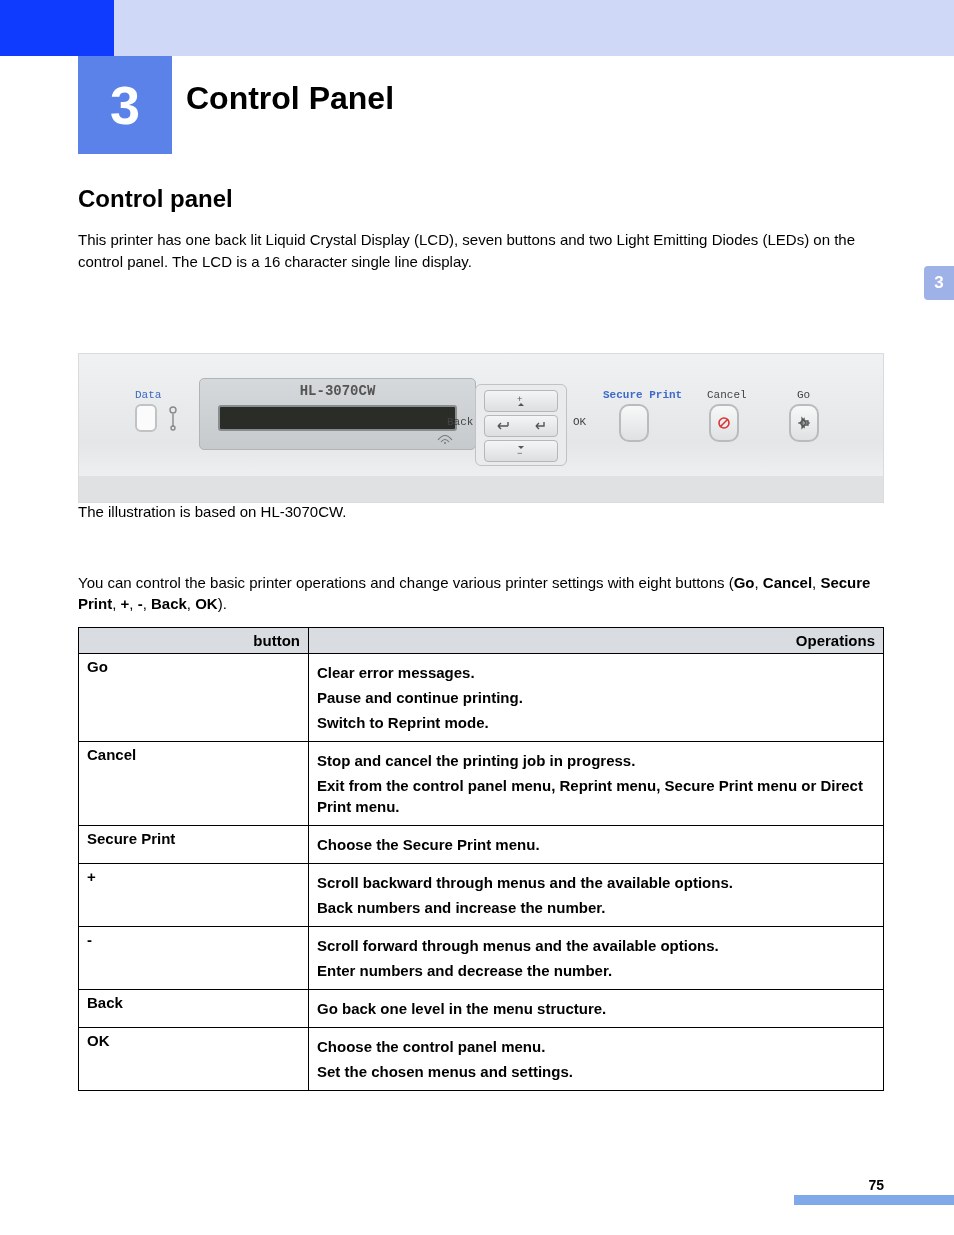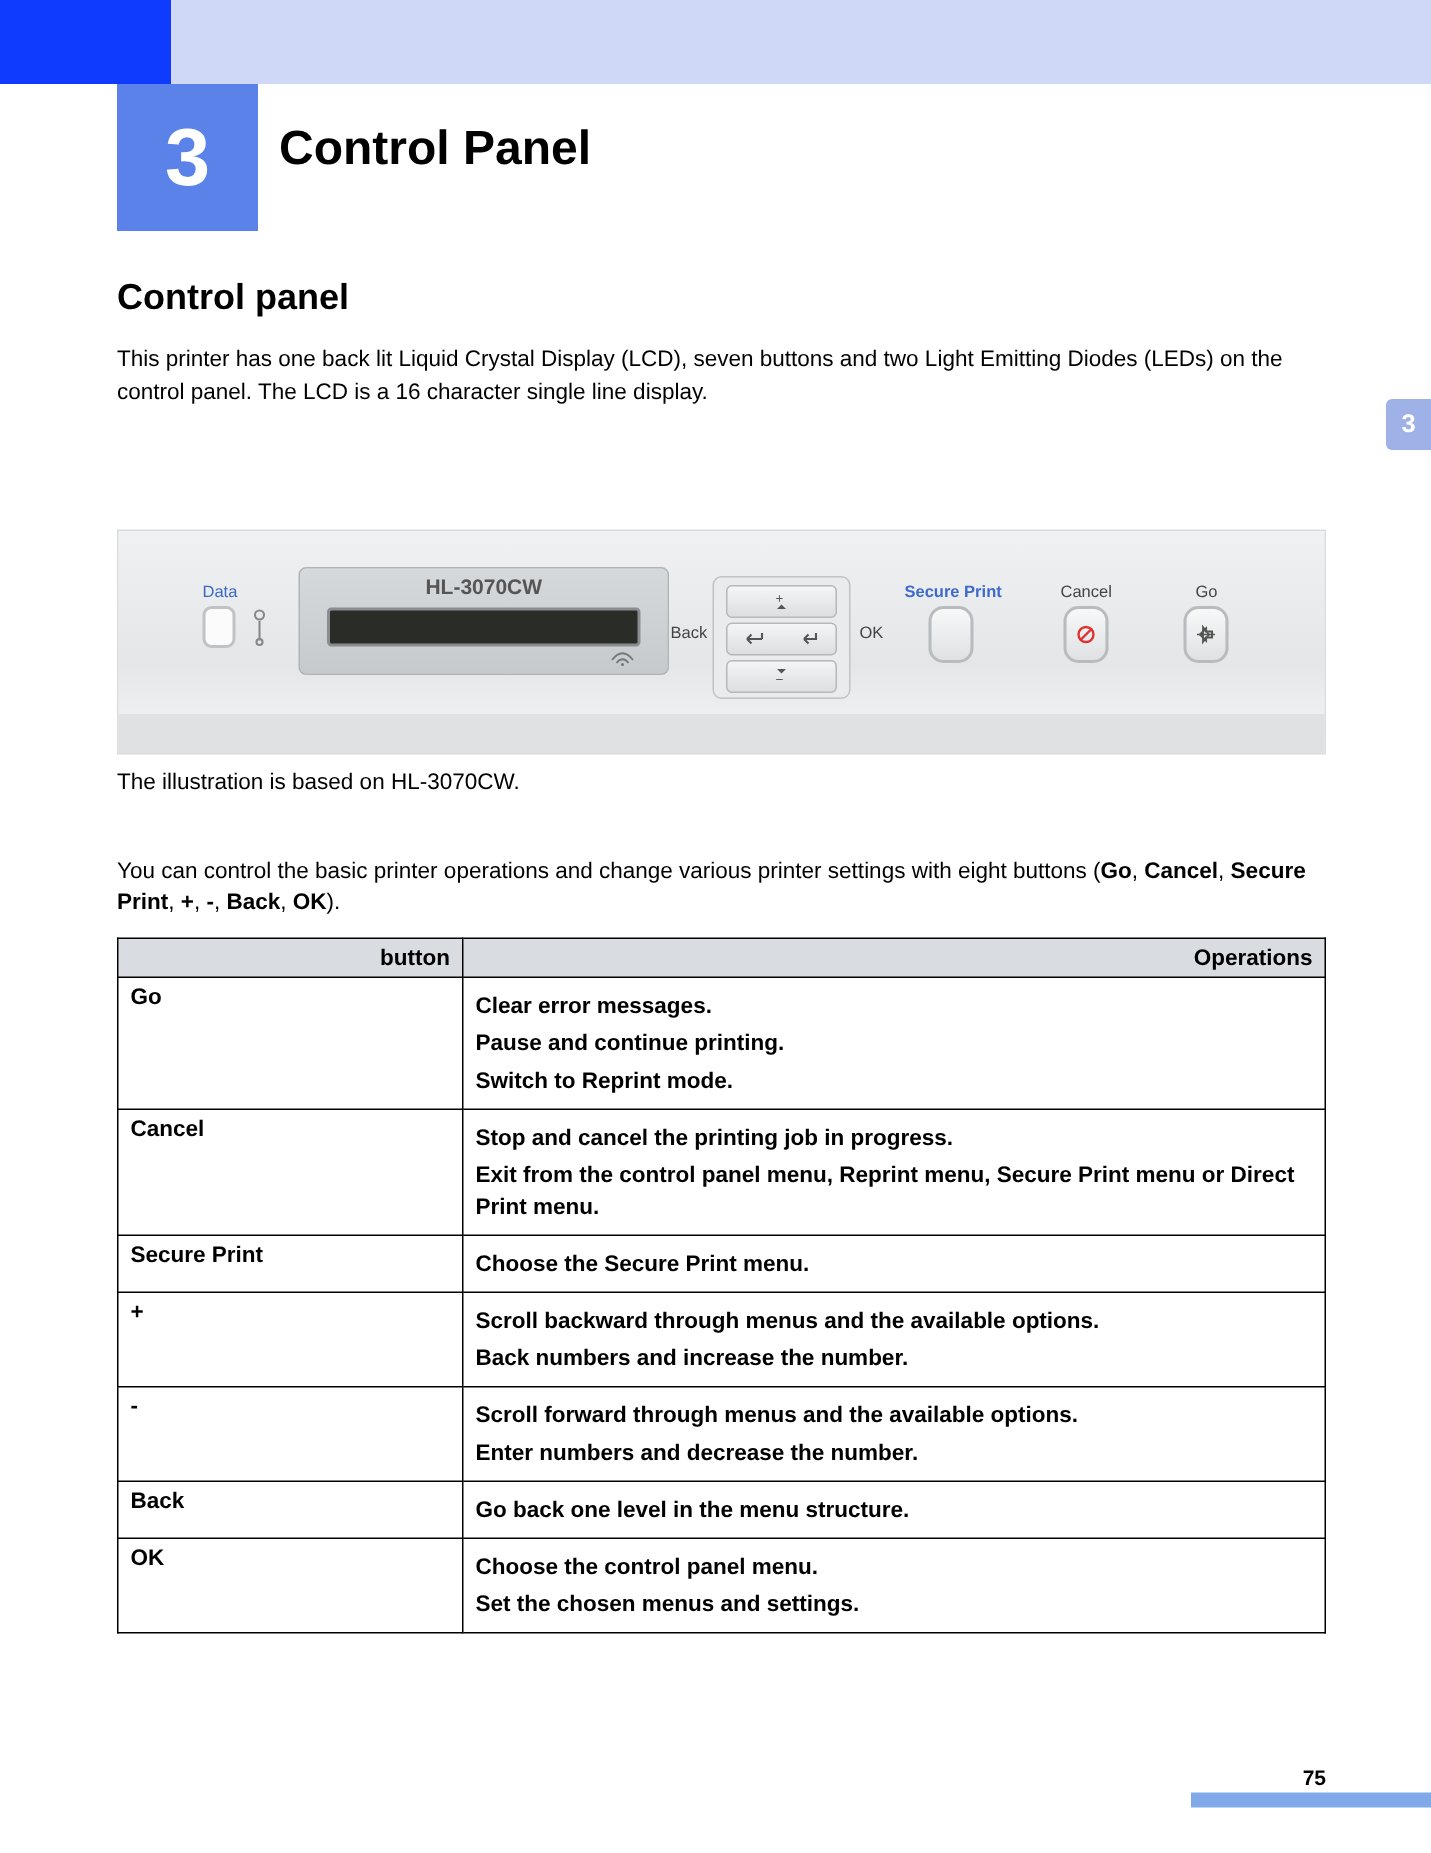--- a/index.html
+++ b/index.html
@@ -74,26 +74,26 @@
     font-weight: bold;
     font-size: 17px;
     border-radius: 4px 0 0 4px;
     display: flex;
     align-items: center;
     justify-content: center;
   }
   
   .panel-illus {
     margin-top: 80px;
-    margin-bottom: 10px;
     width: 100%;
     height: 150px;
     background: linear-gradient(#f0f1f2, #e4e6e8 60%, #f5f6f7);
     border: 1px solid #d9dbdd;
     position: relative;
+    font-family: Liberation Mono, monospace;
   }
   .panel-illus .inner-strip {
     position: absolute;
     left: 0; right: 0;
     bottom: 0;
     height: 26px;
     background: #dfe1e3;
   }
   .pi-label {
     position: absolute;
@@ -112,21 +112,21 @@
     position: absolute;
     top: 50px; left: 88px;
     width: 12px; height: 28px;
     display: flex;
     align-items: center;
     justify-content: center;
   }
   .lcd-frame {
     position: absolute;
     top: 24px; left: 120px;
-    width: 247px; height: 72px;
+    width: 277px; height: 72px;
     background: linear-gradient(#d6d9db, #c6cacd);
     border: 1px solid #b0b4b7;
     border-radius: 5px;
   }
   .lcd-title {
     position: absolute;
     top: 4px; left: 0; right: 0;
     text-align: center;
     font-size: 14px;
     color: #555;
@@ -175,21 +175,21 @@
     width: 30px; height: 38px;
     background: linear-gradient(#f7f8f8, #dfe1e3);
     border: 2px solid #b8bcbe;
     border-radius: 10px;
     display: flex;
     align-items: center;
     justify-content: center;
   }
   .caption {
     font-size: 15px;
-    margin-bottom: 40px;
+    margin-bottom: 52px;
   }
   
   table.buttons-table {
     width: 100%;
     border-collapse: collapse;
     margin-top: 12px;
   }
   table.buttons-table th {
     background: #d9dde1;
     text-align: right;

